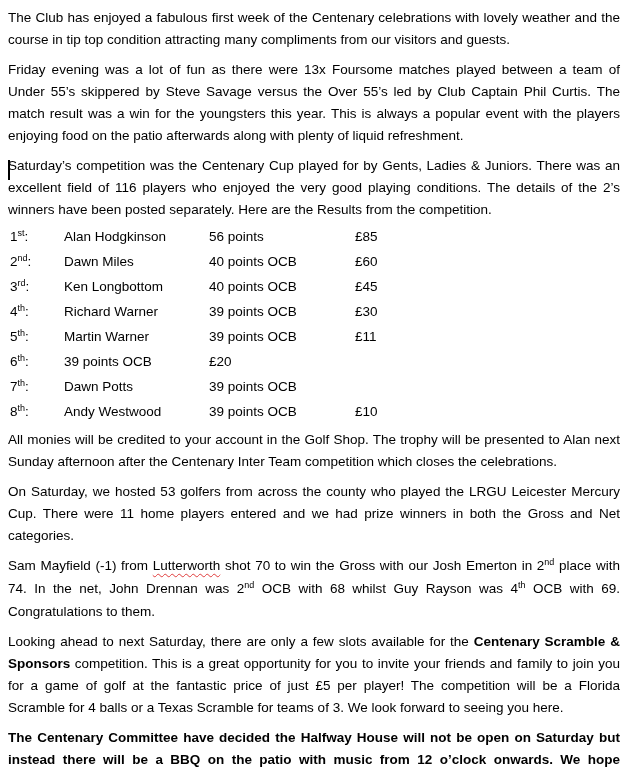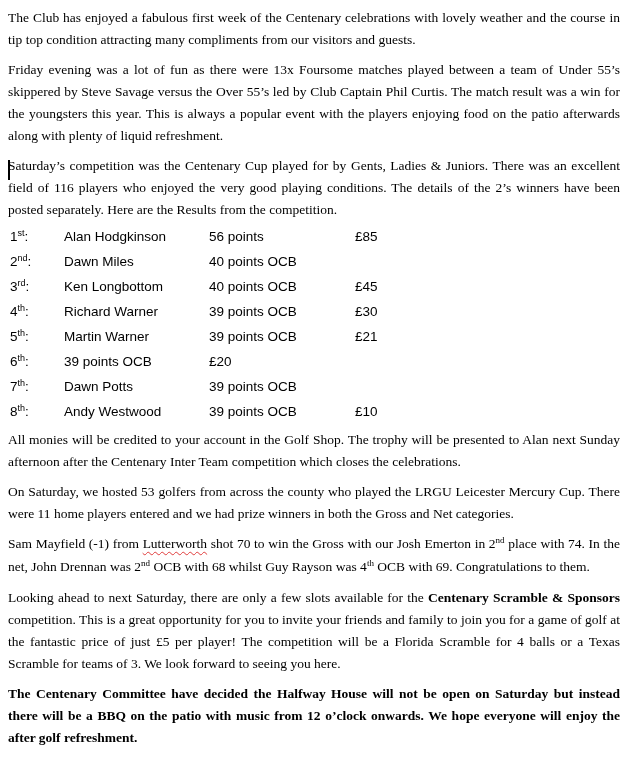--- a/index.html
+++ b/index.html
@@ -19,21 +19,20 @@
     box-sizing: border-box;
     width: 640px;
     min-height: 776px;
     padding: 7px 12px 0 8px;
   }
   .doc p {
     margin: 0 8px 8px 0;
     font-size: 13.5px;
     line-height: 22px;
     text-align: justify;
-    font-family: Liberation Serif, serif;
   }
   .bold { font-weight: 700; }
   .sup {
     font-size: 9px;
     position: relative;
     top: -5px;
   }
   .wavy {
     text-decoration-line: underline;
     text-decoration-style: wavy;
@@ -70,38 +69,39 @@
         <div class="result-row">
           <span><span>1</span><span class="sup">st</span><span>:</span></span>
           <span>Alan Hodgkinson</span>
           <span>56 points</span>
           <span>£85</span>
         </div>
         <div class="result-row">
           <span><span>2</span><span class="sup">nd</span><span>:</span></span>
           <span>Dawn Miles</span>
           <span>40 points OCB</span>
+          <span>£60</span>
         </div>
         <div class="result-row">
           <span><span>3</span><span class="sup">rd</span><span>:</span></span>
           <span>Ken Longbottom</span>
           <span>40 points OCB</span>
           <span>£45</span>
         </div>
         <div class="result-row">
           <span><span>4</span><span class="sup">th</span><span>:</span></span>
           <span>Richard Warner</span>
           <span>39 points OCB</span>
           <span>£30</span>
         </div>
         <div class="result-row">
           <span><span>5</span><span class="sup">th</span><span>:</span></span>
           <span>Martin Warner</span>
           <span>39 points OCB</span>
-          <span>£21</span>
+          <span>£11</span>
         </div>
         <div class="result-row">
           <span><span>6</span><span class="sup">th</span><span>:</span></span>
           <span>39 points OCB</span>
           <span>£20</span>
         </div>
         <div class="result-row">
           <span><span>7</span><span class="sup">th</span><span>:</span></span>
           <span>Dawn Potts</span>
           <span>39 points OCB</span>

